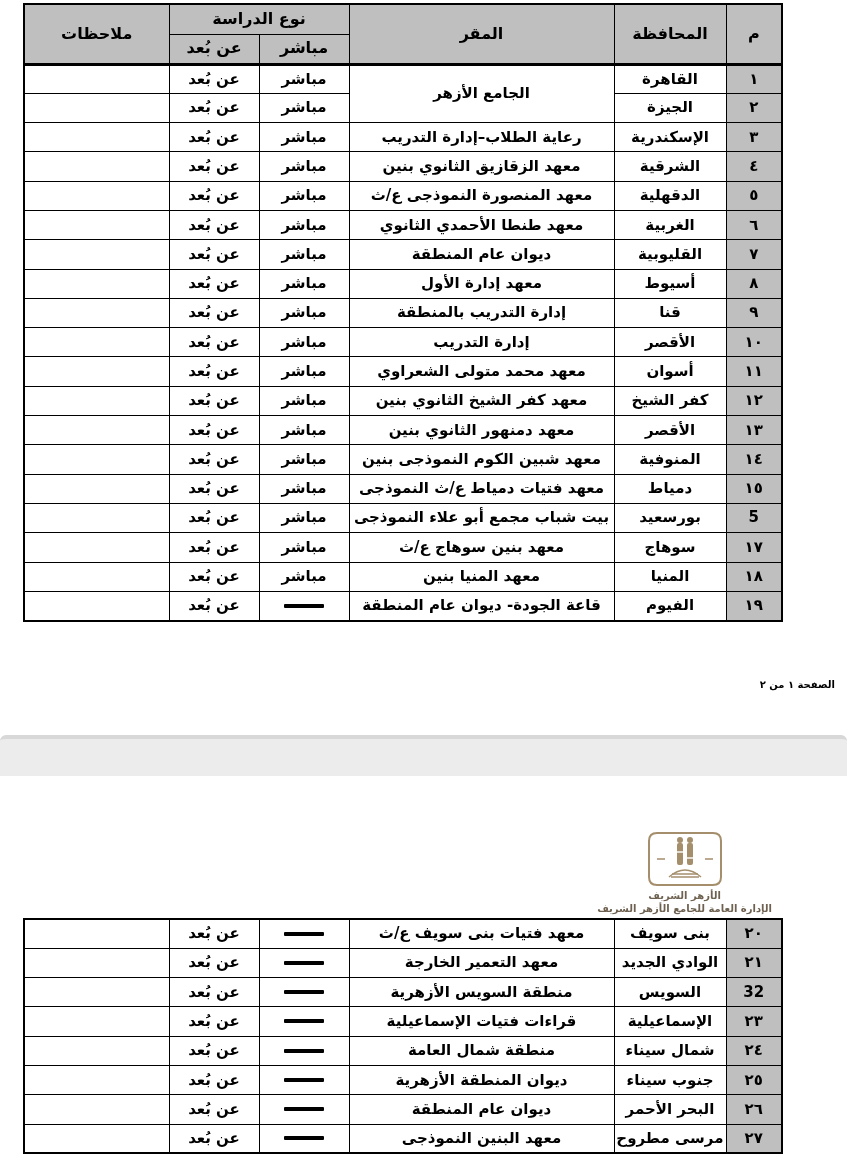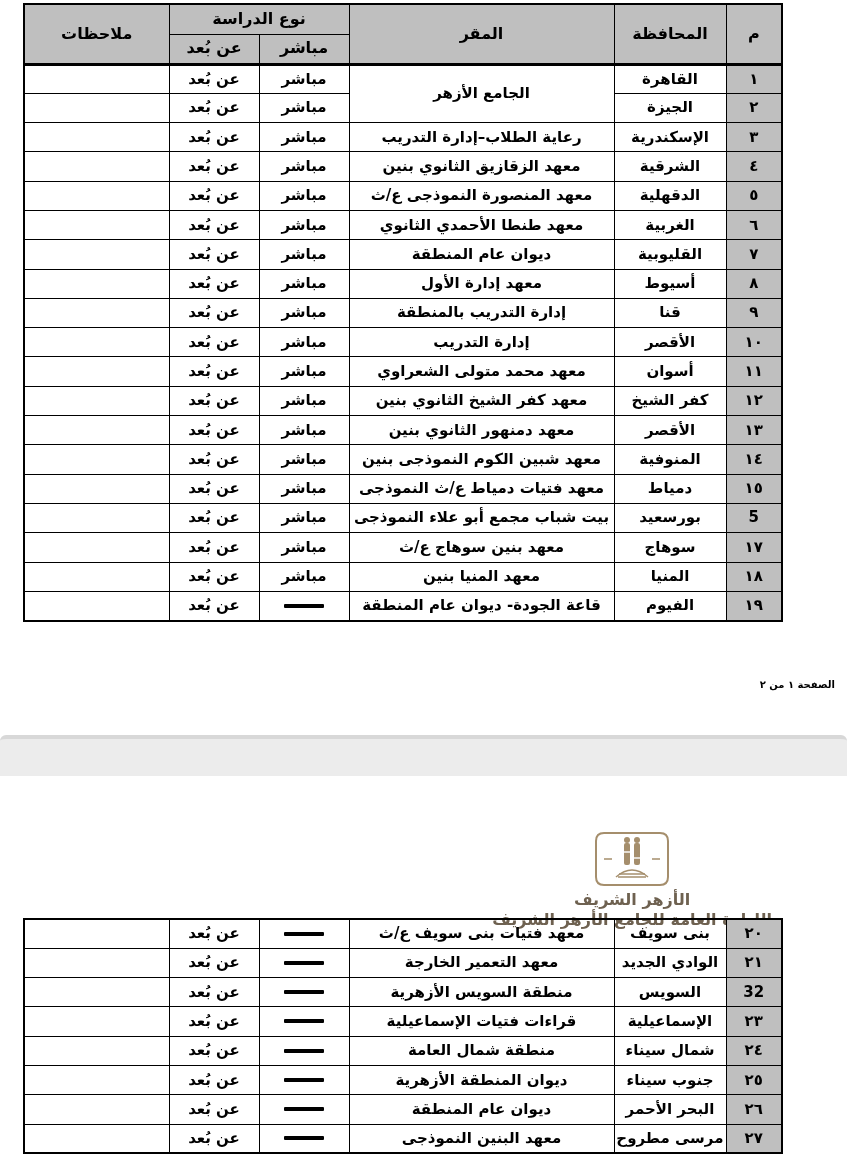--- a/index.html
+++ b/index.html
@@ -38,21 +38,21 @@
     position:absolute;top:637px;right:12px;font-size:10px;font-weight:700;color:#000;margin-top:42px;
   }
   
   #separator{
     position:absolute;top:735px;right:0;left:0;height:37px;background:#ececec;
     border-top:4px solid #d8d8d8;border-radius:6px 6px 0 0;
   }
   
   #letterhead{position:absolute;top:831px;right:75px;text-align:center;}
   #emblem{display:block;margin:0 auto 3px auto;}
-  .org-line{font-size:16px;font-weight:700;color:#6e6150;letter-spacing:.5px;line-height:1.25;white-space:nowrap;text-align:center;}
+  .org-line{font-size:10px;font-weight:700;color:#6e6150;letter-spacing:.5px;line-height:1.25;white-space:nowrap;text-align:center;}
   
   #cutoff{
     position:absolute;top:1152px;right:110px;width:430px;height:7px;overflow:hidden;
     color:#9a9a9a;font-size:13px;font-weight:700;letter-spacing:14px;opacity:.55;text-align:center;
   }
 </style>
 </head>
 <body>
 
 <div id="page">

